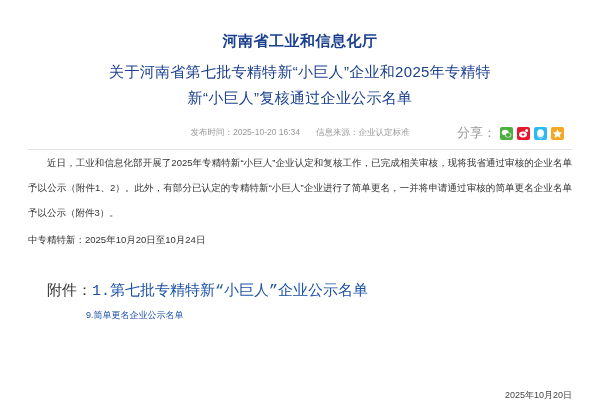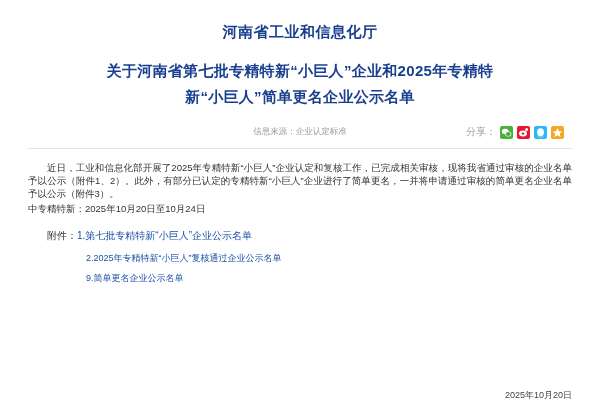--- a/index.html
+++ b/index.html
@@ -12,37 +12,37 @@
     background: #ffffff;
     font-family: "Liberation Sans", sans-serif;
     color: #333;
     overflow: hidden;
   }
   .page {
     position: relative;
     width: 600px;
     height: 416px;
     box-sizing: border-box;
-    padding: 7px 28px;
+    padding: 16px 28px;
   }
   .org-title {
     text-align: center;
     color: #1a3f8f;
     font-size: 15px;
     font-weight: bold;
     padding-top: 16px;
     letter-spacing: 0.5px;
   }
   .doc-title {
     text-align: center;
     color: #1a3f8f;
     font-size: 15px;
-    font-weight: bold;
+    font-weight: normal;
     line-height: 26px;
-    margin-top: 16px;
+    margin-top: 8px;
     padding: 0 26px;
     letter-spacing: 0.3px;
   }
   .meta-bar {
     display: flex;
     align-items: center;
     justify-content: center;
     gap: 16px;
     margin-top: 16px;
     font-size: 8.5px;
@@ -55,58 +55,58 @@
   .share-box {
     position: absolute;
     right: 8px;
     top: 50%;
     transform: translateY(-50%);
     display: flex;
     align-items: center;
     gap: 4px;
   }
   .share-label {
-    font-size: 10px;
+    font-size: 13px;
     color: #999;
   }
   .share-ico {
     width: 13px;
     height: 13px;
     border-radius: 2px;
     display: inline-block;
     position: relative;
   }
   .share-ico svg { display: block; }
   .divider {
     height: 1px;
     background: #e4e4e4;
     margin: 10px 0 0 0;
   }
   .body-text {
-    margin-top: 12px;
     font-size: 9.5px;
-    line-height: 13px;
+    line-height: 25px;
     color: #333;
     text-align: justify;
   }
   .body-text p {
     margin: 0 0 2px 0;
     text-indent: 19px;
   }
   .body-text p.noindent {
     text-indent: 0;
   }
   .spaced {
     margin-top: 11px;
   }
   .attach-head {
-    margin-top: 14px;
-    font-size: 10px;
+    margin-top: 29px;
+    font-size: 15px;
     color: #333;
     text-indent: 19px;
+    font-family: Liberation Mono, monospace;
   }
   .attach-list {
     margin-top: 5px;
     padding-left: 58px;
   }
   .attach-list a {
     display: block;
     color: #1b50a8;
     font-size: 9px;
     line-height: 20px;
@@ -122,24 +122,25 @@
 </style>
 </head>
 <body>
 
 <div class="page">
 
   <div class="org-title">河南省工业和信息化厅</div>
 
   <div class="doc-title">
     <div>关于河南省第七批专精特新“小巨人”企业和2025年专精特</div>
-    <div>新“小巨人”简单更名企业公示名单</div>
+    <div>新“小巨人”复核通过企业公示名单</div>
   </div>
 
   <div class="meta-bar">
+    <span class="meta-item">发布时间：2025-10-20 16:34</span>
     <span class="meta-item">信息来源：企业认定标准</span>
 
     <span class="share-box">
       <span class="share-label">分享：</span>
       <span class="share-ico" style="background:#4caf3d">
         <svg width="13" height="13" viewBox="0 0 13 13">
             <ellipse cx="5.2" cy="5.4" rx="3.4" ry="2.7" fill="#fff"></ellipse>
             <ellipse cx="8.2" cy="8" rx="3.1" ry="2.5" fill="#fff"></ellipse>
             <ellipse cx="8.2" cy="8" rx="2.5" ry="2" fill="#4caf3d"></ellipse>
           </svg>
@@ -170,19 +171,18 @@
   <div class="body-text">
     <p>近日，工业和信息化部开展了2025年专精特新“小巨人”企业认定和复核工作，已完成相关审核，现将我省通过审核的企业名单予以公示（附件1、2）。此外，有部分已认定的专精特新“小巨人”企业进行了简单更名，一并将申请通过审核的简单更名企业名单予以公示（附件3）。</p>
     <p class="noindent spaced">中专精特新：2025年10月20日至10月24日</p>
   </div>
 
   <div class="attach-head">
     <span>附件：</span><span style="color:#1b50a8;">1.第七批专精特新“小巨人”企业公示名单</span>
   </div>
 
   <div class="attach-list">
-    <a href="#">2.2025年专精特新“小巨人”复核通过企业公示名单</a>
     <a href="#">9.简单更名企业公示名单</a>
   </div>
 
   <div class="footer-date">2025年10月20日</div>
 
 </div>
 
 </body></html>

